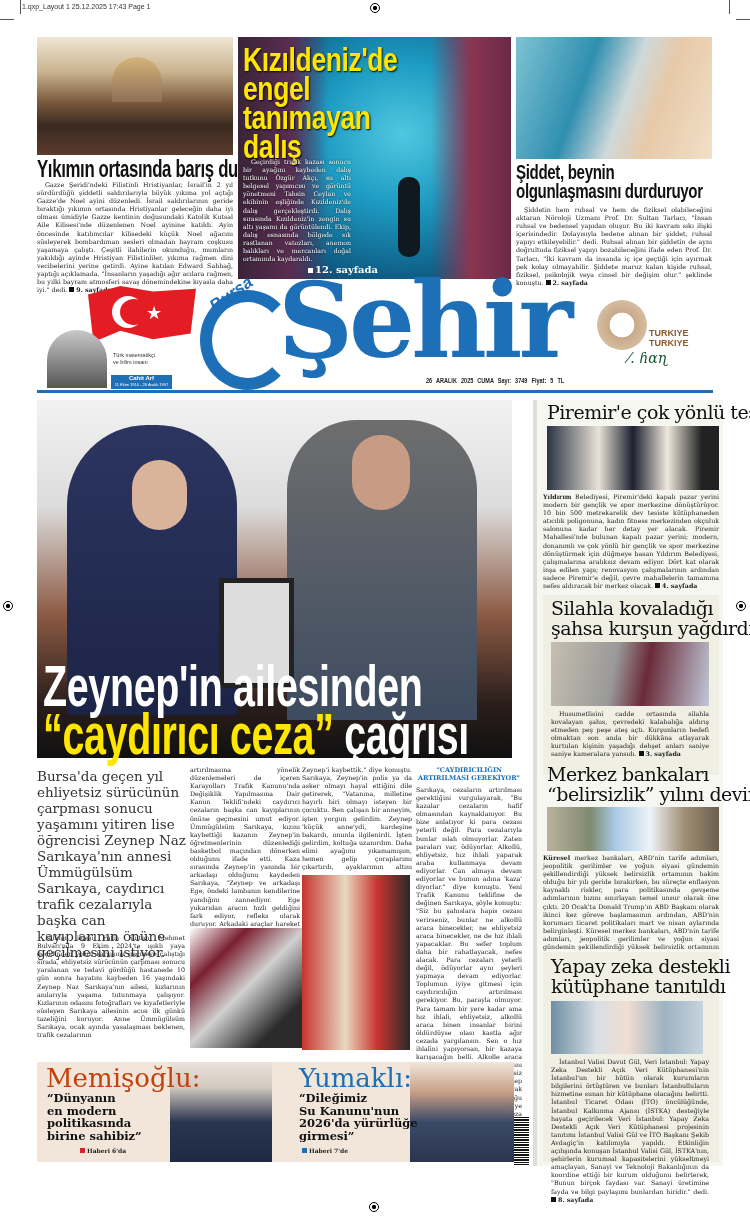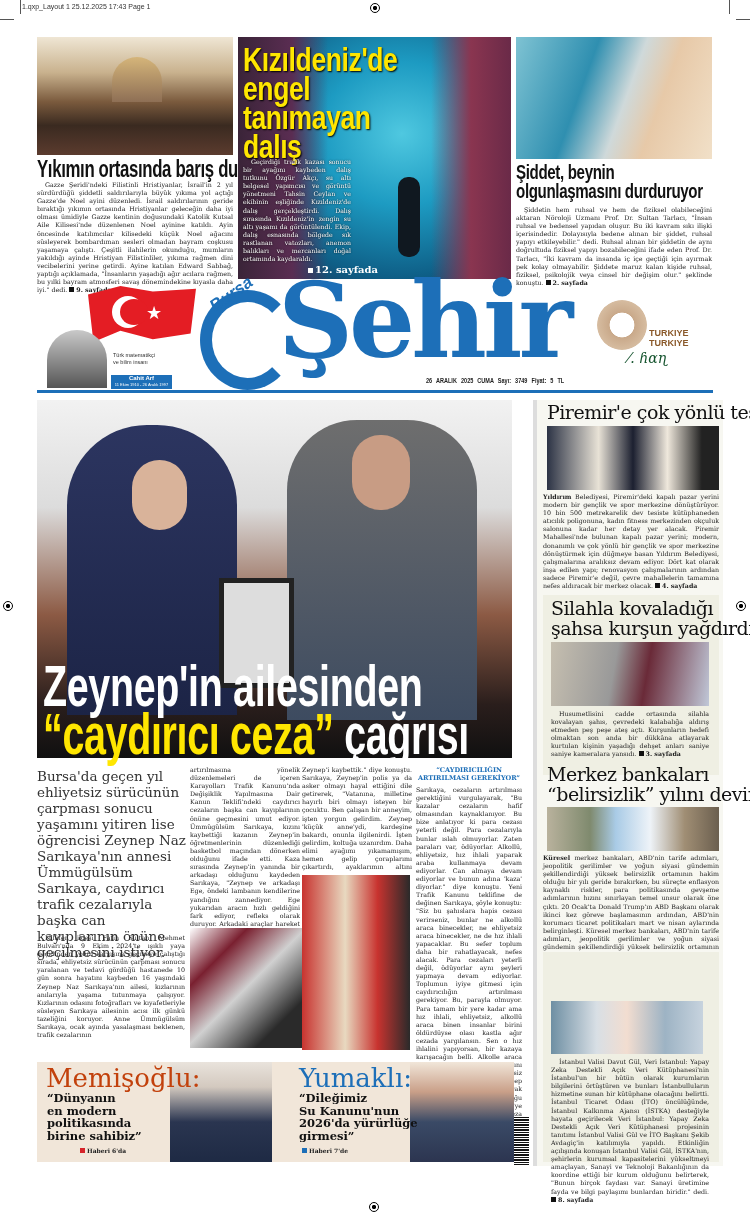--- a/index.html
+++ b/index.html
@@ -172,20 +172,24 @@
   <div class="abs body" style="left:14px;top:310px;width:158px"><span style="padding-left:8px">Husumetlisini cadde ortasında silahla kovalayan şahıs, çevredeki kalabalığa aldırış etmeden peş peşe ateş açtı. Kurşunların hedefi olmaktan son anda bir dükkâna atlayarak kurtulan kişinin yaşadığı dehşet anları saniye saniye kameralara yansıdı.</span> <span class="ref">3. sayfada</span></div>
 
   <div class="abs rh" style="left:10px;top:364px">
       <div>Merkez bankaları</div>
       <div>“belirsizlik” yılını devirdi</div>
     </div>
   <div class="rimg" style="left:10px;top:407px;width:172px;height:44px;background:linear-gradient(90deg,#b9b29d,#7f8a6e 25%,#a9cbe6 40%,#eef3f8 60%,#a08e74 80%,#6b5f4f)"></div>
   <div class="abs body" style="left:6px;top:454px;width:176px"><b>Küresel</b> <span>merkez bankaları, ABD'nin tarife adımları, jeopolitik gerilimler ve yoğun siyasi gündemin şekillendirdiği yüksek belirsizlik ortamının hakim olduğu bir yılı geride bırakırken, bu süreçte enflasyon kaynaklı riskler, para politikasında gevşeme adımlarının hızını sınırlayan temel unsur olarak öne çıktı. 20 Ocak'ta Donald Trump'ın ABD Başkanı olarak ikinci kez göreve başlamasının ardından, ABD'nin korumacı ticaret politikaları mart ve nisan aylarında belirginleşti. Küresel merkez bankaları, ABD'nin tarife adımları, jeopolitik gerilimler ve yoğun siyasi gündemin şekillendirdiği yüksek belirsizlik ortamının hakim olduğu bir yılı geride bıraktı.</span> <span class="ref">5. sayfada</span></div>
 
   <div class="abs" style="left:6px;top:552px;width:176px;height:210px;background:#efefe3"></div>
+  <div class="abs rh" style="left:14px;top:556px">
+      <div>Yapay zeka destekli</div>
+      <div>kütüphane tanıtıldı</div>
+    </div>
   <div class="rimg" style="left:14px;top:601px;width:152px;height:53px;background:linear-gradient(90deg,#6e8fa3,#d8dfe5 30%,#f2ddd0 50%,#9db3c4 75%,#c7d3de)"></div>
   <div class="abs body" style="left:14px;top:658px;width:158px"><span style="padding-left:8px">İstanbul Valisi Davut Gül, Veri İstanbul: Yapay Zeka Destekli Açık Veri Kütüphanesi'nin İstanbul'un bir bütün olarak kurumların bilgilerini örtüştüren ve bunları İstanbulluların hizmetine sunan bir kütüphane olacağını belirtti. İstanbul Ticaret Odası (İTO) öncülüğünde, İstanbul Kalkınma Ajansı (İSTKA) desteğiyle hayata geçirilecek Veri İstanbul: Yapay Zeka Destekli Açık Veri Kütüphanesi projesinin tanıtımı İstanbul Valisi Gül ve İTO Başkanı Şekib Avdagiç'in katılımıyla yapıldı. Etkinliğin açılışında konuşan İstanbul Valisi Gül, İSTKA'nın, şehirlerin kurumsal kapasitelerini yükseltmeyi amaçlayan, Sanayi ve Teknoloji Bakanlığının da koordine ettiği bir kurum olduğunu belirterek, "Bunun birçok faydası var. Sanayi üretimine fayda ve bilgi paylaşımı bunlardan biridir." dedi.</span> <span class="ref">8. sayfada</span></div>
 </div>
 
 <div class="abs bstrip"></div>
 <div class="abs" style="left:170px;top:1062px;width:102px;height:100px;background:linear-gradient(#e9e3dc,#d3c9bf 25%,#2a3550 60%,#1e2a44)"></div>
 <div class="abs" style="left:410px;top:1062px;width:104px;height:100px;background:linear-gradient(#f1e6d9,#c99f88 30%,#3a4a66 60%,#2c3550)"></div>
 <div class="abs bh1">Memişoğlu:</div>
 <div class="abs bq" style="left:47px;top:1092px">
   <div>“Dünyanın</div>

